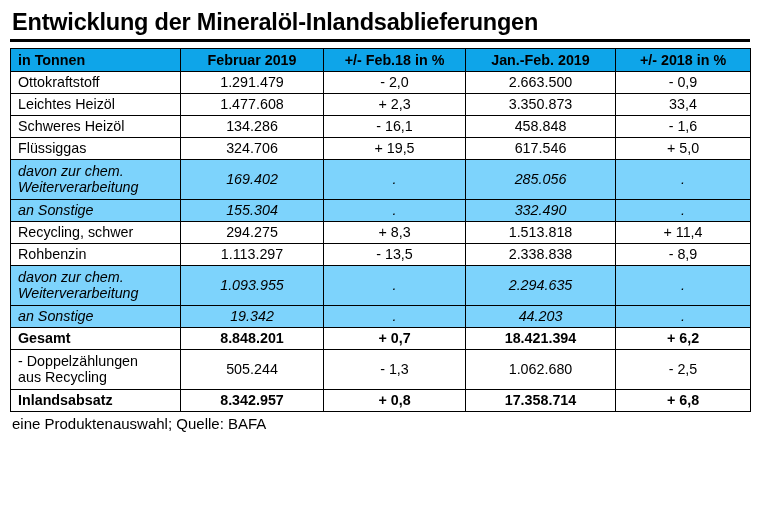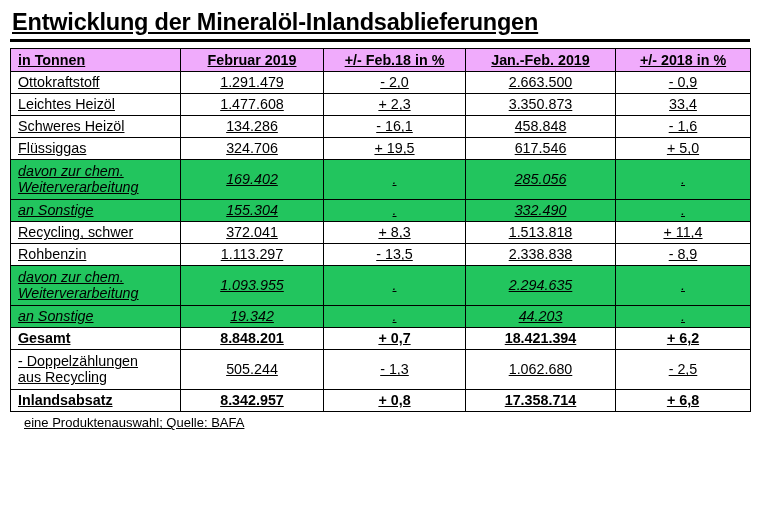--- a/index.html
+++ b/index.html
@@ -13,21 +13,20 @@
     font-family: "Liberation Sans", sans-serif;
     color: #000000;
     overflow: hidden;
   }
   .page {
     position: relative;
     width: 760px;
     height: 529px;
     box-sizing: border-box;
     padding: 8px 10px 0 10px;
-    text-decoration: underline;
   }
   .title {
     font-size: 23.5px;
     font-weight: bold;
     letter-spacing: -0.2px;
     line-height: 1.08;
     margin: 2px 0 4px 2px;
     white-space: nowrap;
   }
   .title-rule {
@@ -50,55 +49,55 @@
   table.data th, table.data td {
     border: 1px solid #000000;
     padding: 2px 7px 3px 7px;
     vertical-align: middle;
     height: 21px;
     box-sizing: border-box;
     overflow: hidden;
   }
   table.data thead th {
     font-weight: bold;
-    background: #f0abfc;
+    background: #0ea5e9;
     text-align: center;
     height: 23px;
     font-size: 14.3px;
   }
   table.data thead th.label {
     text-align: left;
   }
   td.label {
     text-align: left;
     white-space: nowrap;
   }
   td.num {
     text-align: center;
   }
   tr.shade td {
-    background: #22c55e;
+    background: #7dd3fc;
   }
   tr.shade td {
     font-style: italic;
   }
   tr.bold td {
     font-weight: bold;
   }
   td.two-line {
     line-height: 1.12;
     padding-top: 3px;
     padding-bottom: 3px;
   }
   tr.tall td {
     height: 40px;
   }
   .footnote {
-    font-size: 13px;
-    margin: 3px 0 0 14px;
+    font-size: 15px;
+    margin: 3px 0 0 2px;
     color: #000000;
   }
 </style>
 </head>
 <body>
 
 <div class="page">
 
   <div class="title">Entwicklung der Mineralöl-Inlandsablieferungen</div>
   <div class="title-rule"></div>
@@ -161,21 +160,21 @@
         </tr>
         <tr class="shade">
           <td class="label">an Sonstige</td>
           <td class="num">155.304</td>
           <td class="num">.</td>
           <td class="num">332.490</td>
           <td class="num">.</td>
         </tr>
         <tr>
           <td class="label">Recycling, schwer</td>
-          <td class="num">372.041</td>
+          <td class="num">294.275</td>
           <td class="num">+ 8,3</td>
           <td class="num">1.513.818</td>
           <td class="num">+ 11,4</td>
         </tr>
         <tr>
           <td class="label">Rohbenzin</td>
           <td class="num">1.113.297</td>
           <td class="num">- 13,5</td>
           <td class="num">2.338.838</td>
           <td class="num">- 8,9</td>

